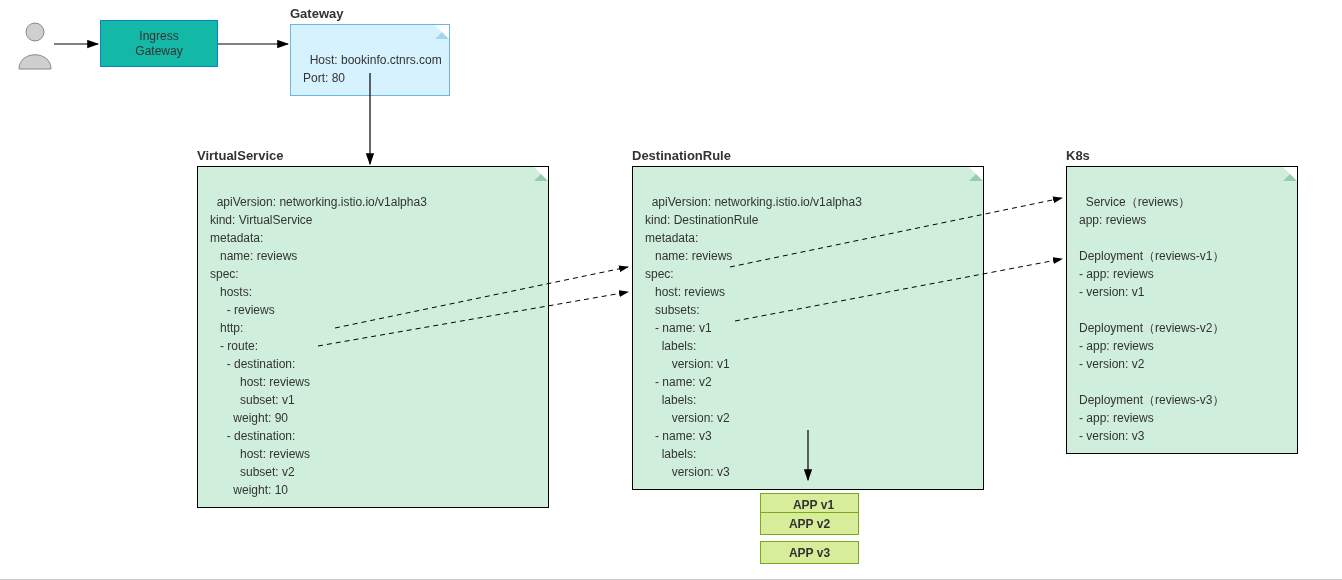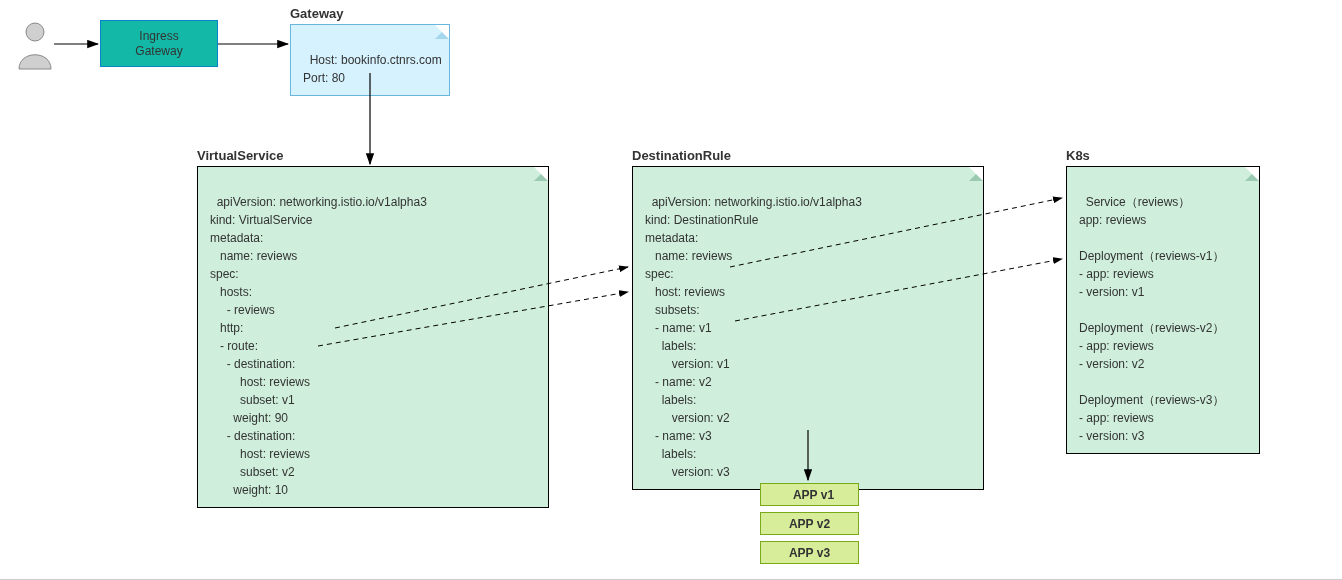--- a/index.html
+++ b/index.html
@@ -135,38 +135,38 @@
         version: v1
    - name: v2
      labels:
         version: v2
    - name: v3
      labels:
         version: v3</span>
 </div>
 
 <div class="title-label" style="top:148px; left:1066px;">K8s</div>
-<div class="note" style="top:166px; left:1066px; width:194px;">
+<div class="note" style="top:166px; left:1066px; width:232px;">
   <span>Service（reviews）
 app: reviews
 
 Deployment（reviews-v1）
 - app: reviews
 - version: v1
 
 Deployment（reviews-v2）
 - app: reviews
 - version: v2
 
 Deployment（reviews-v3）
 - app: reviews
 - version: v3</span>
 </div>
 
-<div class="app-box" style="top:483px;padding-left:8px;">
+<div class="app-box" style="top:493px;padding-left:8px;">
   <span>APP v1</span>
 </div>
 <div class="app-box" style="top:512px;text-align:right;">
   <span>APP v2</span>
 </div>
 <div class="app-box" style="top:541px;">
   <span>APP v3</span>
 </div>
 
 <svg class="lines">

